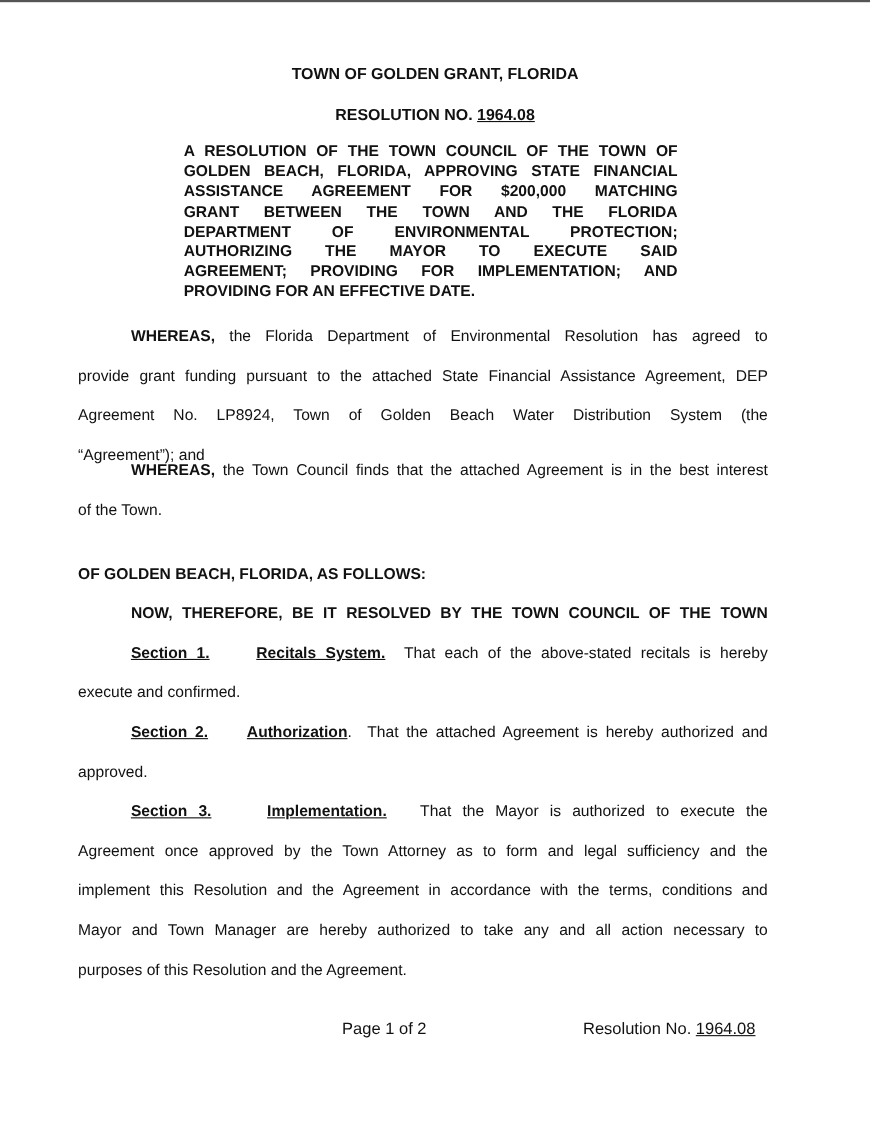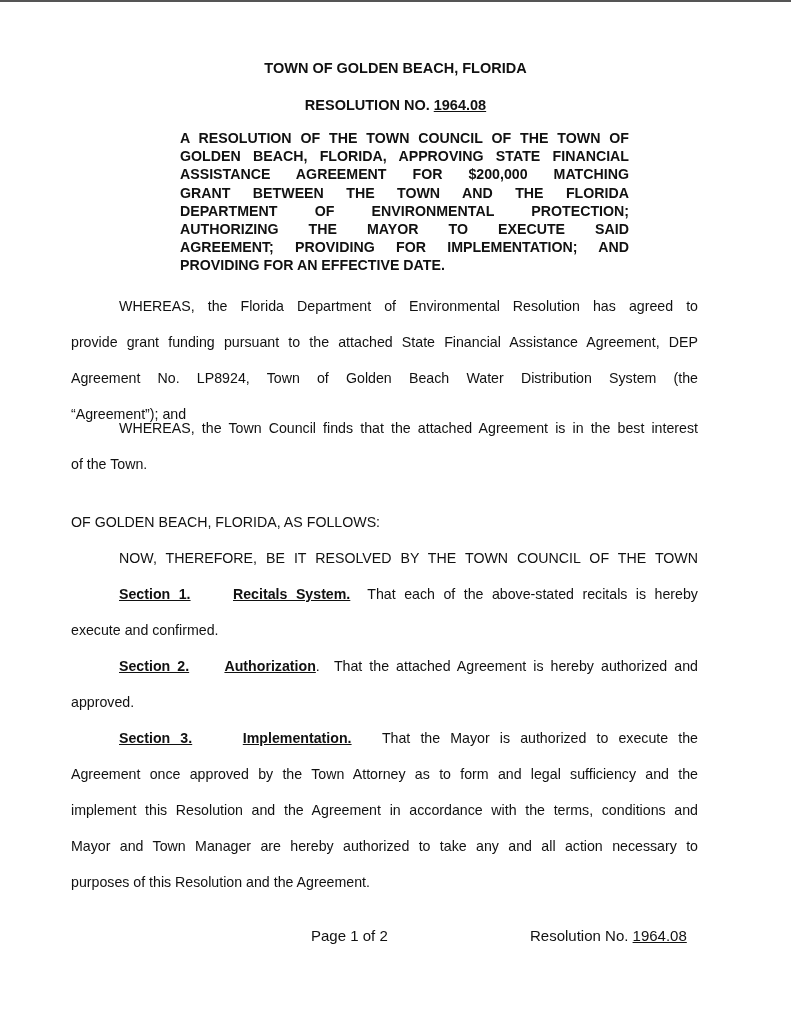--- a/index.html
+++ b/index.html
@@ -6,41 +6,41 @@
     body {
       width: 791px; height: 1024px; position: relative; overflow: hidden;
       font-family: "Liberation Sans", sans-serif; color: #111;
       border-top: 2px solid #555; box-sizing: border-box;
     }
     .center { position: absolute; left: 0; width: 791px; text-align: center; }
     .title { top: 58px; font-size: 14.5px; font-weight: bold; }
     .resno { top: 95px; font-size: 14.5px; font-weight: bold; }
     .u { text-decoration: underline; }
     .abstract {
-      position: absolute; left: 180px; width: 449px; top: 127px;
+      position: absolute; left: 167px; width: 449px; top: 127px;
       font-size: 14.2px; font-weight: bold; line-height: 18.2px;
       text-align: justify; text-align-last: left;
     }
     .abstract span { display: block; text-align: justify; text-align-last: justify; }
     .abstract span.last { text-align-last: left; }
     .body {
       position: absolute; left: 71px; width: 627px;
       font-size: 14.2px; line-height: 36px;
     }
     .body .line { display: block; text-align: justify; text-align-last: justify; height: 36px; white-space: nowrap; }
     .body .line.last { text-align-last: left; }
     .indent { padding-left: 48px; }
-    .b { font-weight: normal; }
+    .b { font-weight: bold; }
     .sec { font-weight: bold; text-decoration: underline; }
     .footer { position: absolute; top: 925px; font-size: 15px; }
   </style>
 </head>
 <body>
 
-<div class="center title">TOWN OF GOLDEN BEACH, FLORIDA</div>
+<div class="center title">TOWN OF GOLDEN GRANT, FLORIDA</div>
 <div class="center resno">
   <span>RESOLUTION NO. </span><span class="u">1964.08</span>
 </div>
 
 <div class="abstract">
   <span>A RESOLUTION OF THE TOWN COUNCIL OF THE TOWN OF</span>
   <span>GOLDEN BEACH, FLORIDA, APPROVING STATE FINANCIAL</span>
   <span>ASSISTANCE AGREEMENT FOR $200,000 MATCHING</span>
   <span>GRANT BETWEEN THE TOWN AND THE FLORIDA</span>
   <span>DEPARTMENT OF ENVIRONMENTAL PROTECTION;</span>

